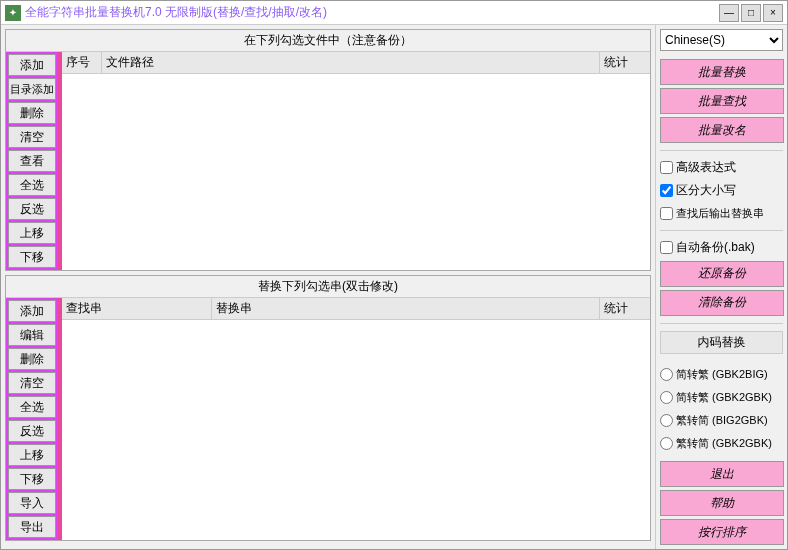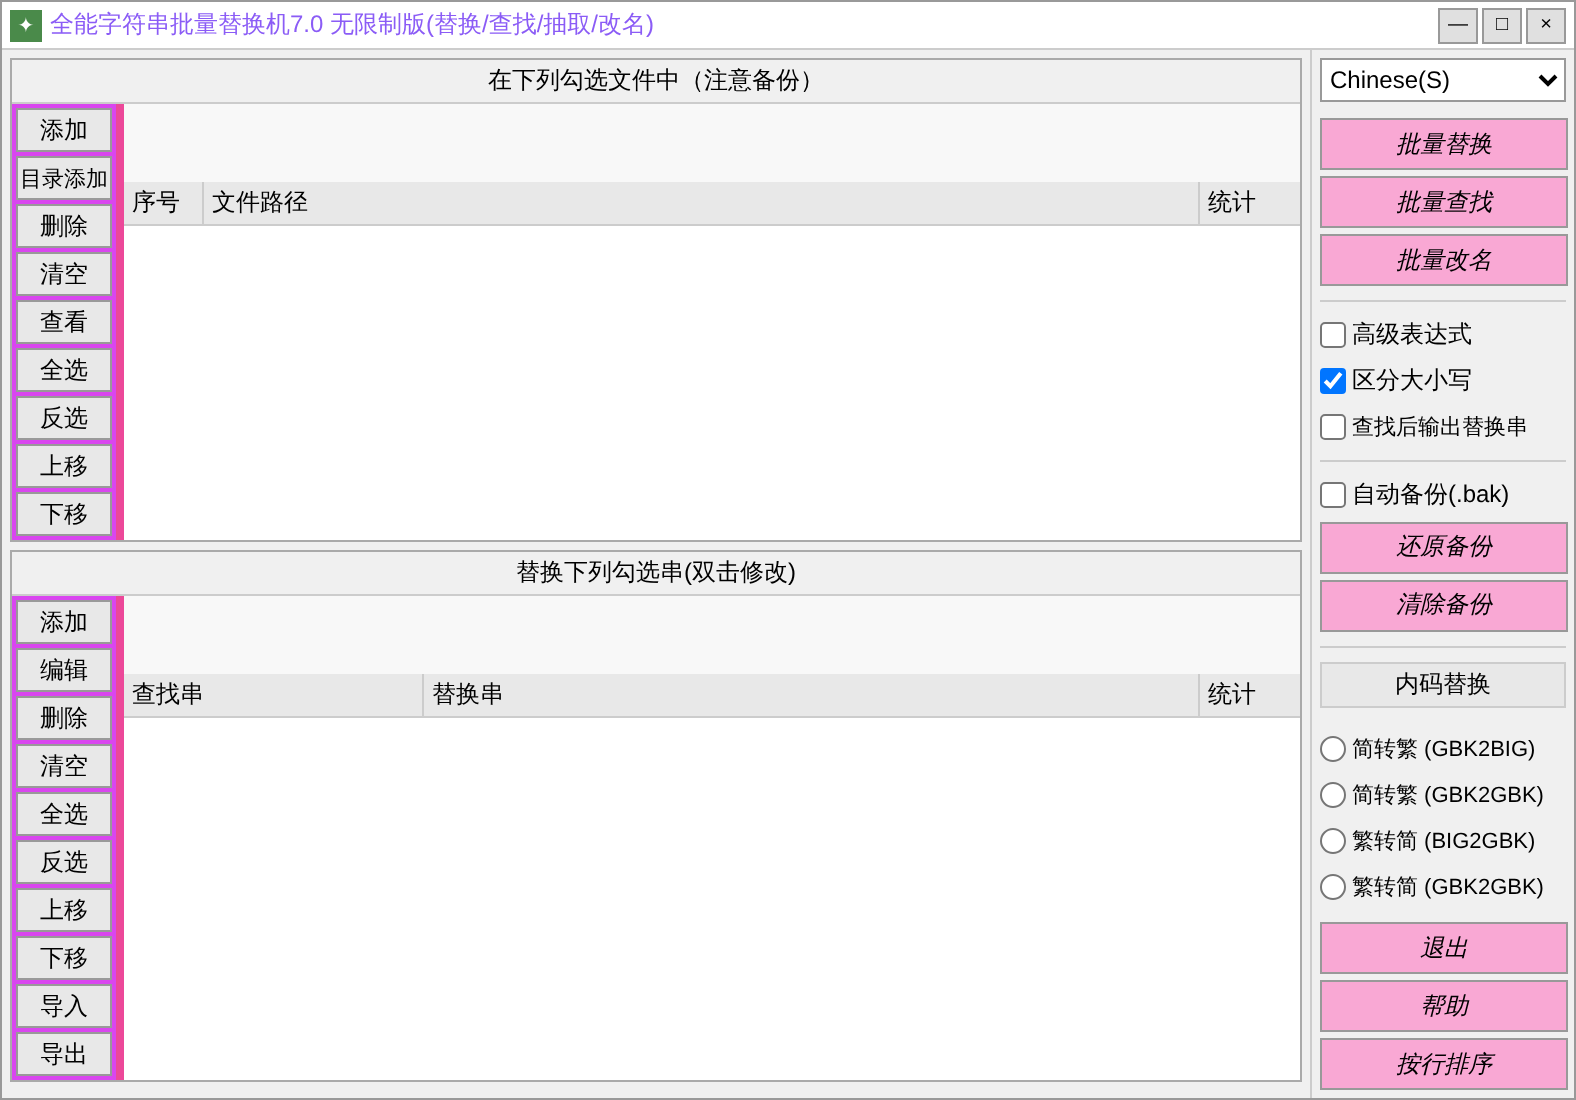--- a/index.html
+++ b/index.html
@@ -116,21 +116,20 @@
       flex: 1;
       display: flex;
       flex-direction: column;
     }
     .table-header {
       display: flex;
       background: #e8e8e8;
       border-bottom: 1px solid #ccc;
       height: 22px;
       align-items: center;
-      margin-top: 39px;
     }
     .col-num {
       width: 40px;
       border-right: 1px solid #ccc;
       padding: 0 4px;
       font-size: 12px;
       height: 100%;
       display: flex;
       align-items: center;
     }

